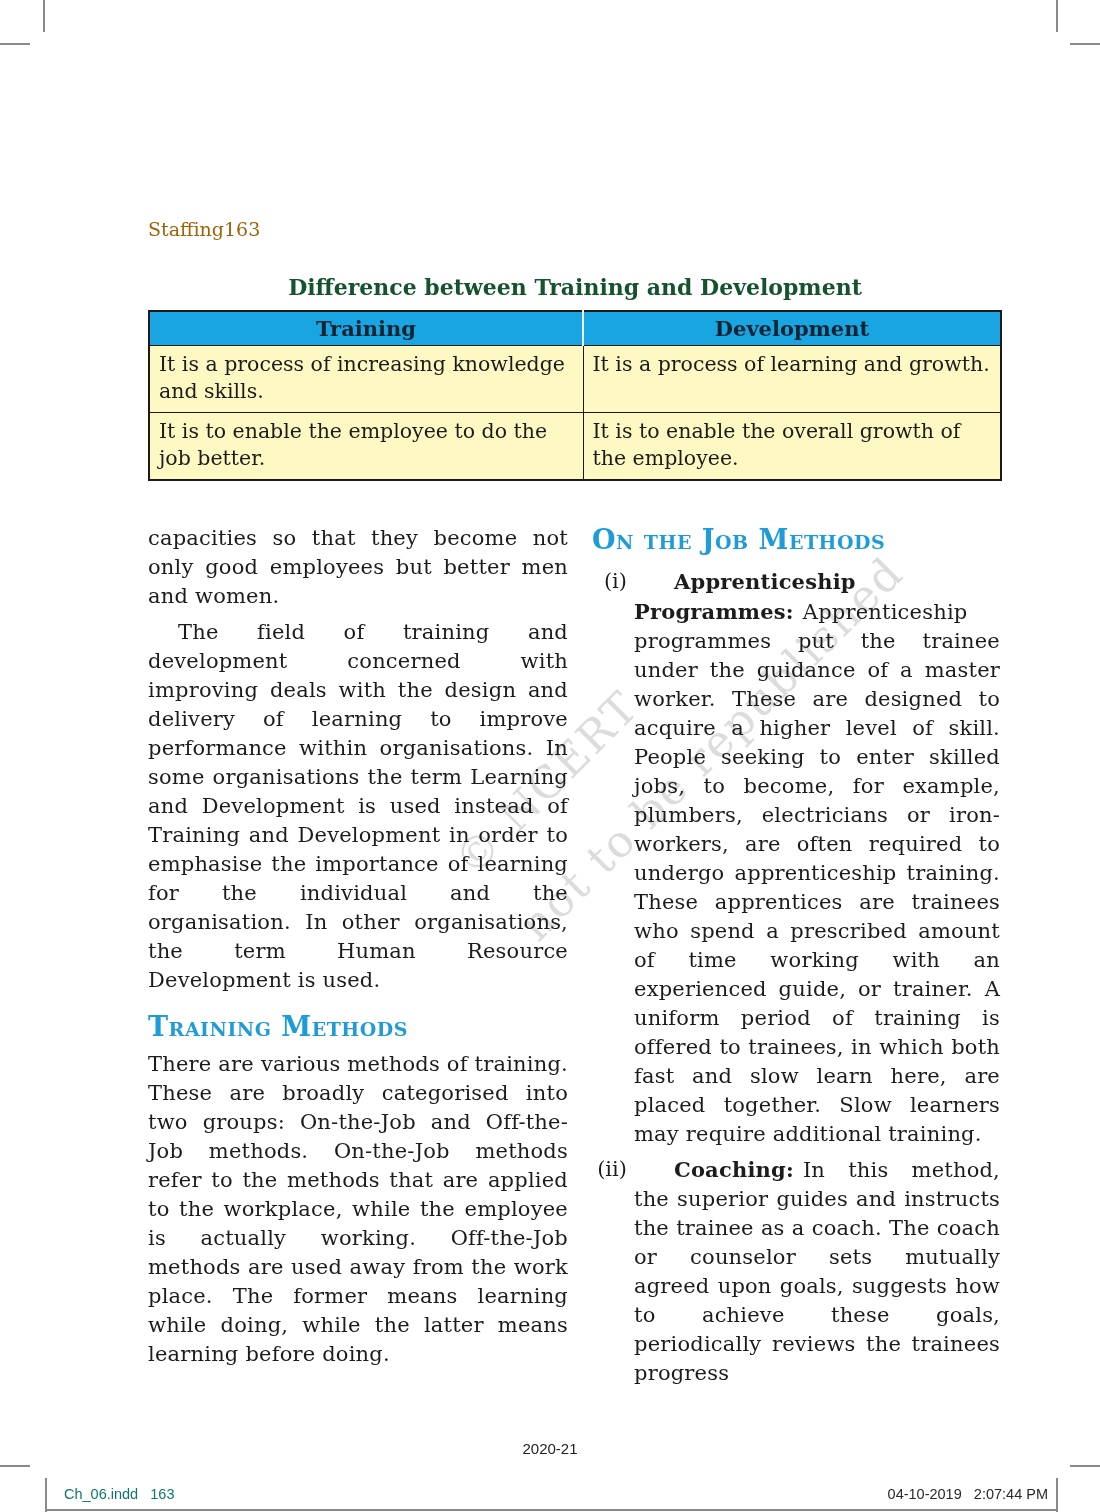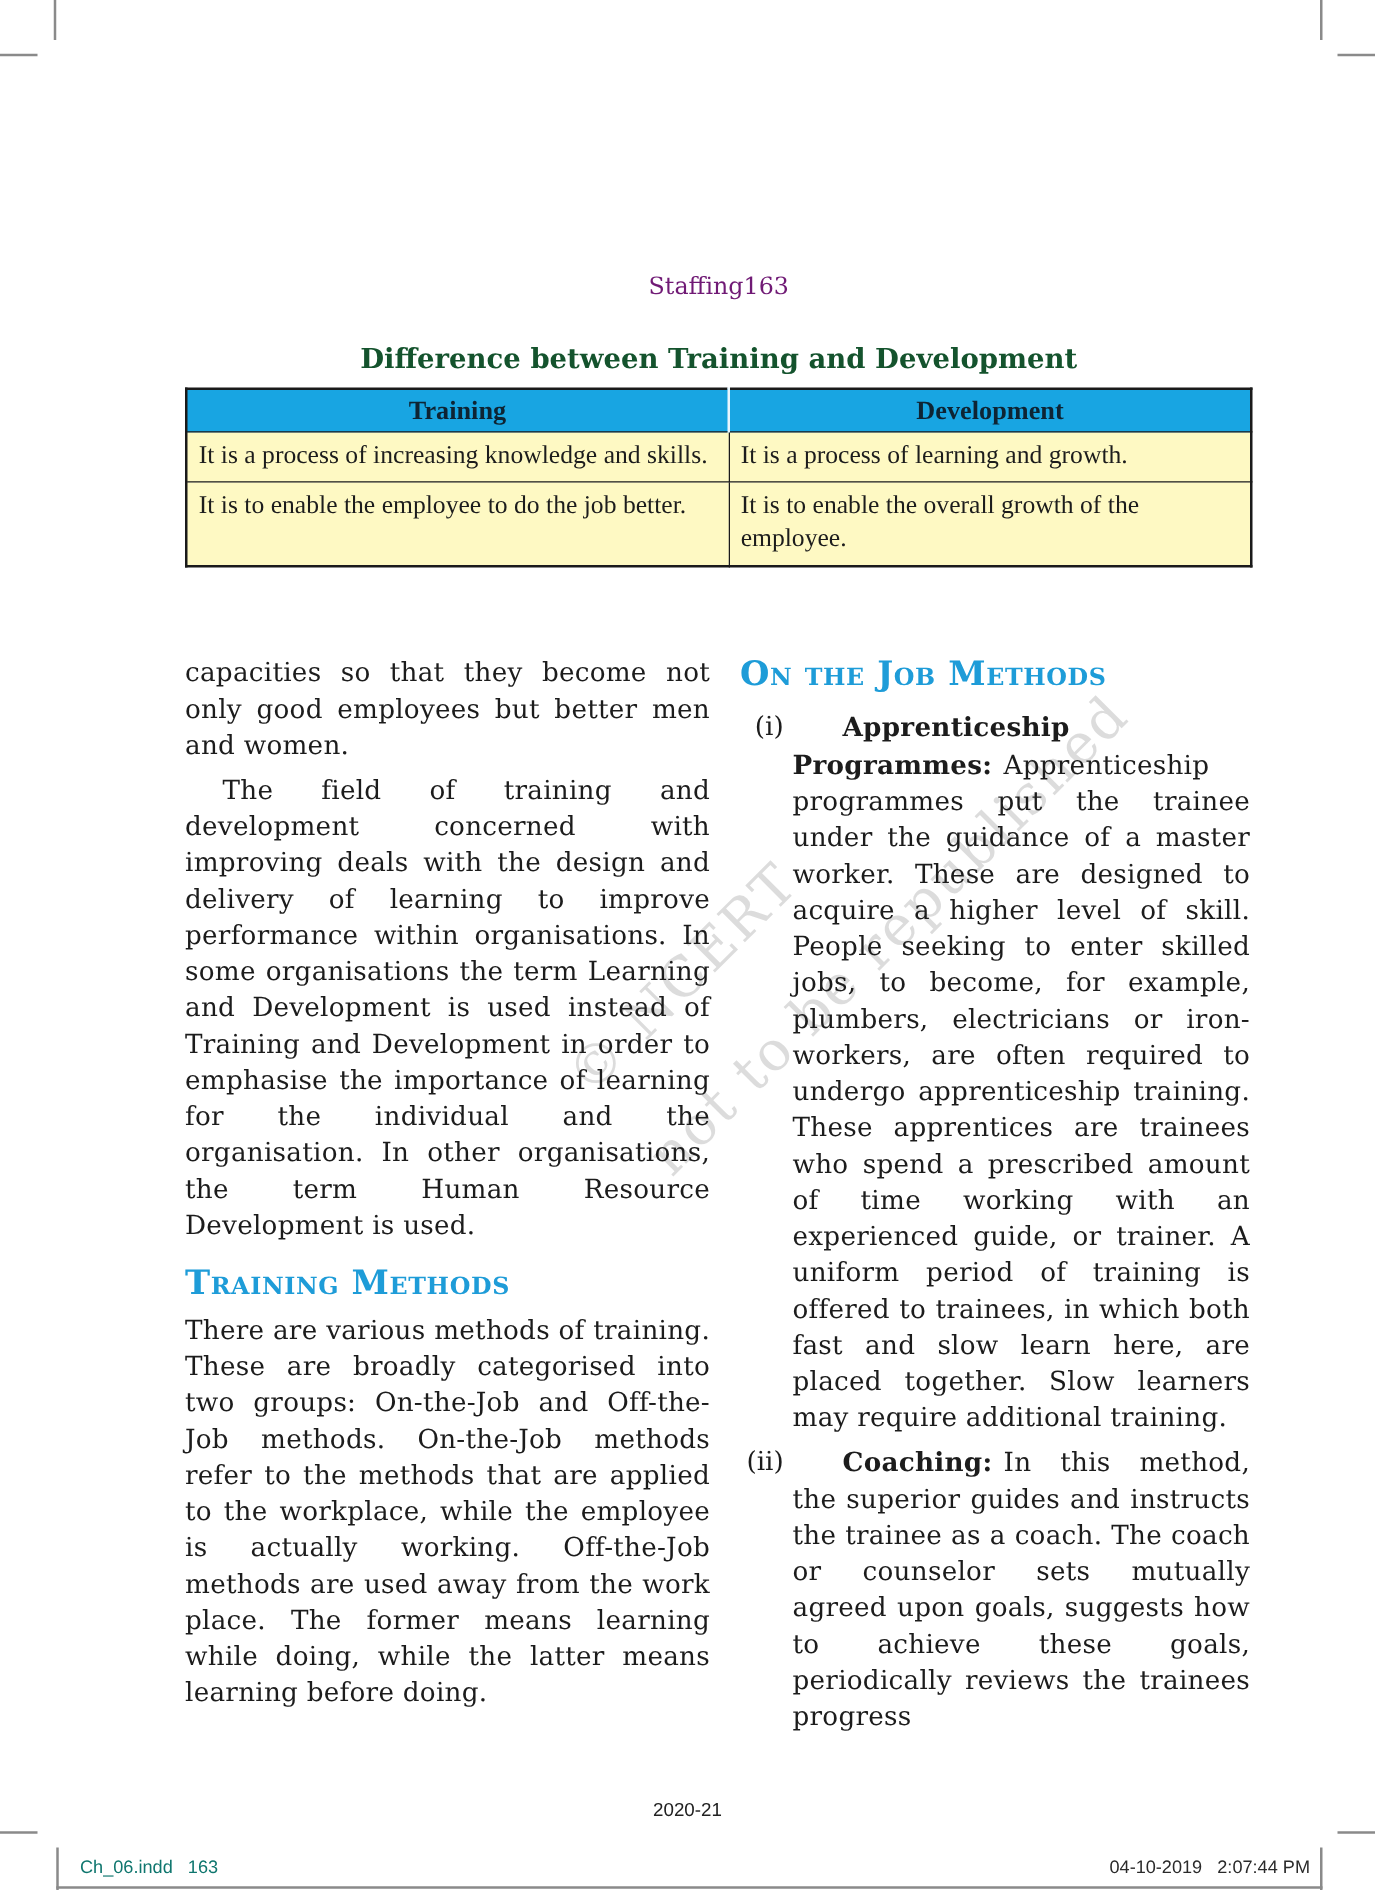--- a/index.html
+++ b/index.html
@@ -6,29 +6,29 @@
   html, body { width: 1100px; height: 1512px; background: #ffffff; position: relative;
     font-family: "DejaVu Serif", serif; color: #1c1c1c; }
 
   
   .mark { position: absolute; background: #8a8a8a; }
   .mark.v { width: 2px; height: 32px; }
   .mark.h { width: 30px; height: 2px; }
 
   
   .page-header { position: absolute; top: 218px; left: 148px; width: 854px;
-    display: flex; justify-content: center; font-size: 19px; color: #701a75; }
+    display: flex; justify-content: flex-start; font-size: 19px; color: #a16207; }
 
   
   .table-title { position: absolute; top: 274px; left: 148px; width: 854px;
     text-align: center; font-size: 22px; font-weight: bold; color: #14532d; }
   table.cmp { position: absolute; top: 310px; left: 148px; width: 854px;
     border-collapse: collapse; table-layout: fixed; }
   table.cmp th, table.cmp td { border: 1.6px solid #1a1a1a; }
-  table.cmp { border: 2.5px solid #1a1a1a; font-family: Liberation Serif, serif; }
+  table.cmp { border: 2.5px solid #1a1a1a; }
   table.cmp th { background: #18a5e2; color: #0e2433; font-size: 21px; font-weight: bold;
     padding: 4px 6px; text-align: center; }
   table.cmp th + th { border-left: 2px solid #eaf6fd; }
   table.cmp td { background: #fef9c3; font-size: 20.5px; line-height: 27px;
     padding: 5px 9px 7px 9px; vertical-align: top; }
   col.c1 { width: 434px; }
 
   
   .columns { position: absolute; top: 524px; left: 148px; width: 854px;
     display: flex; gap: 24px; z-index: 2; }

